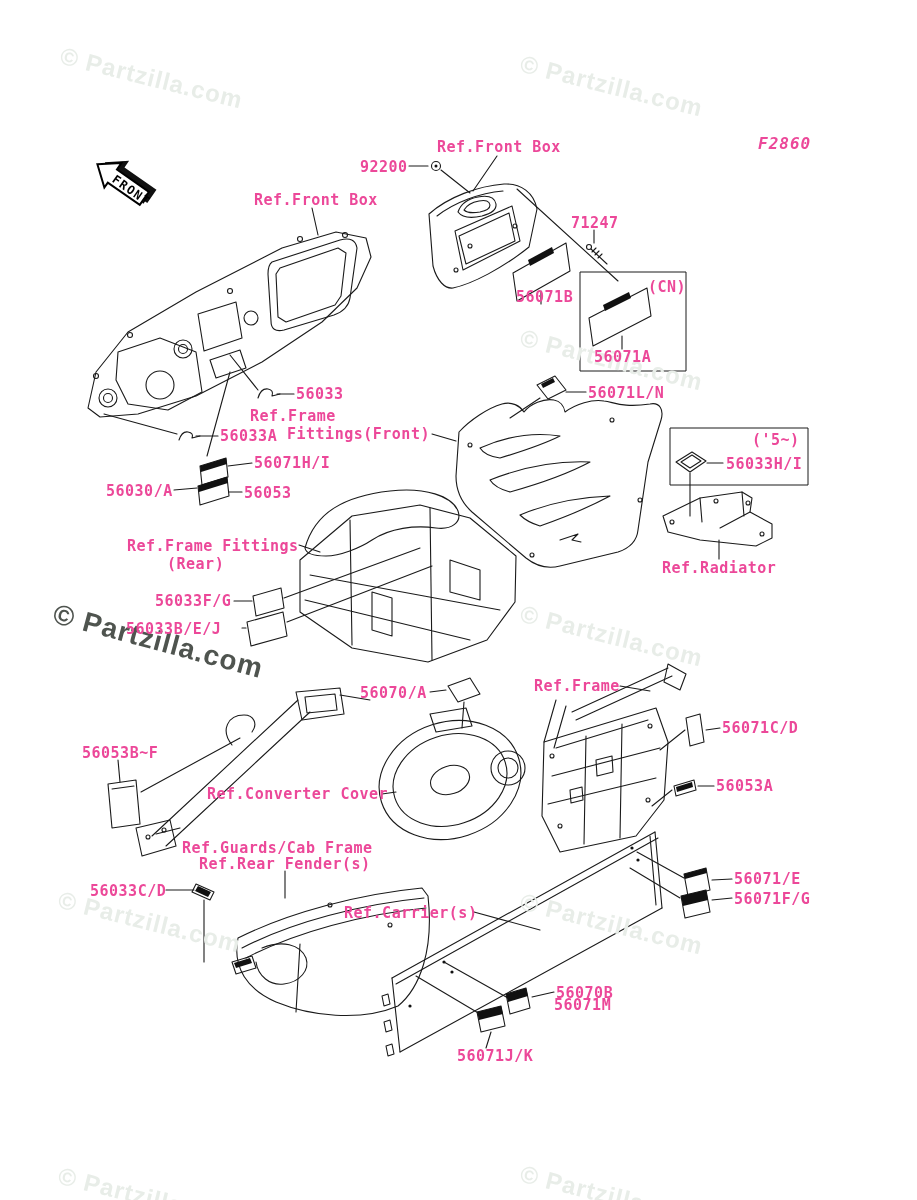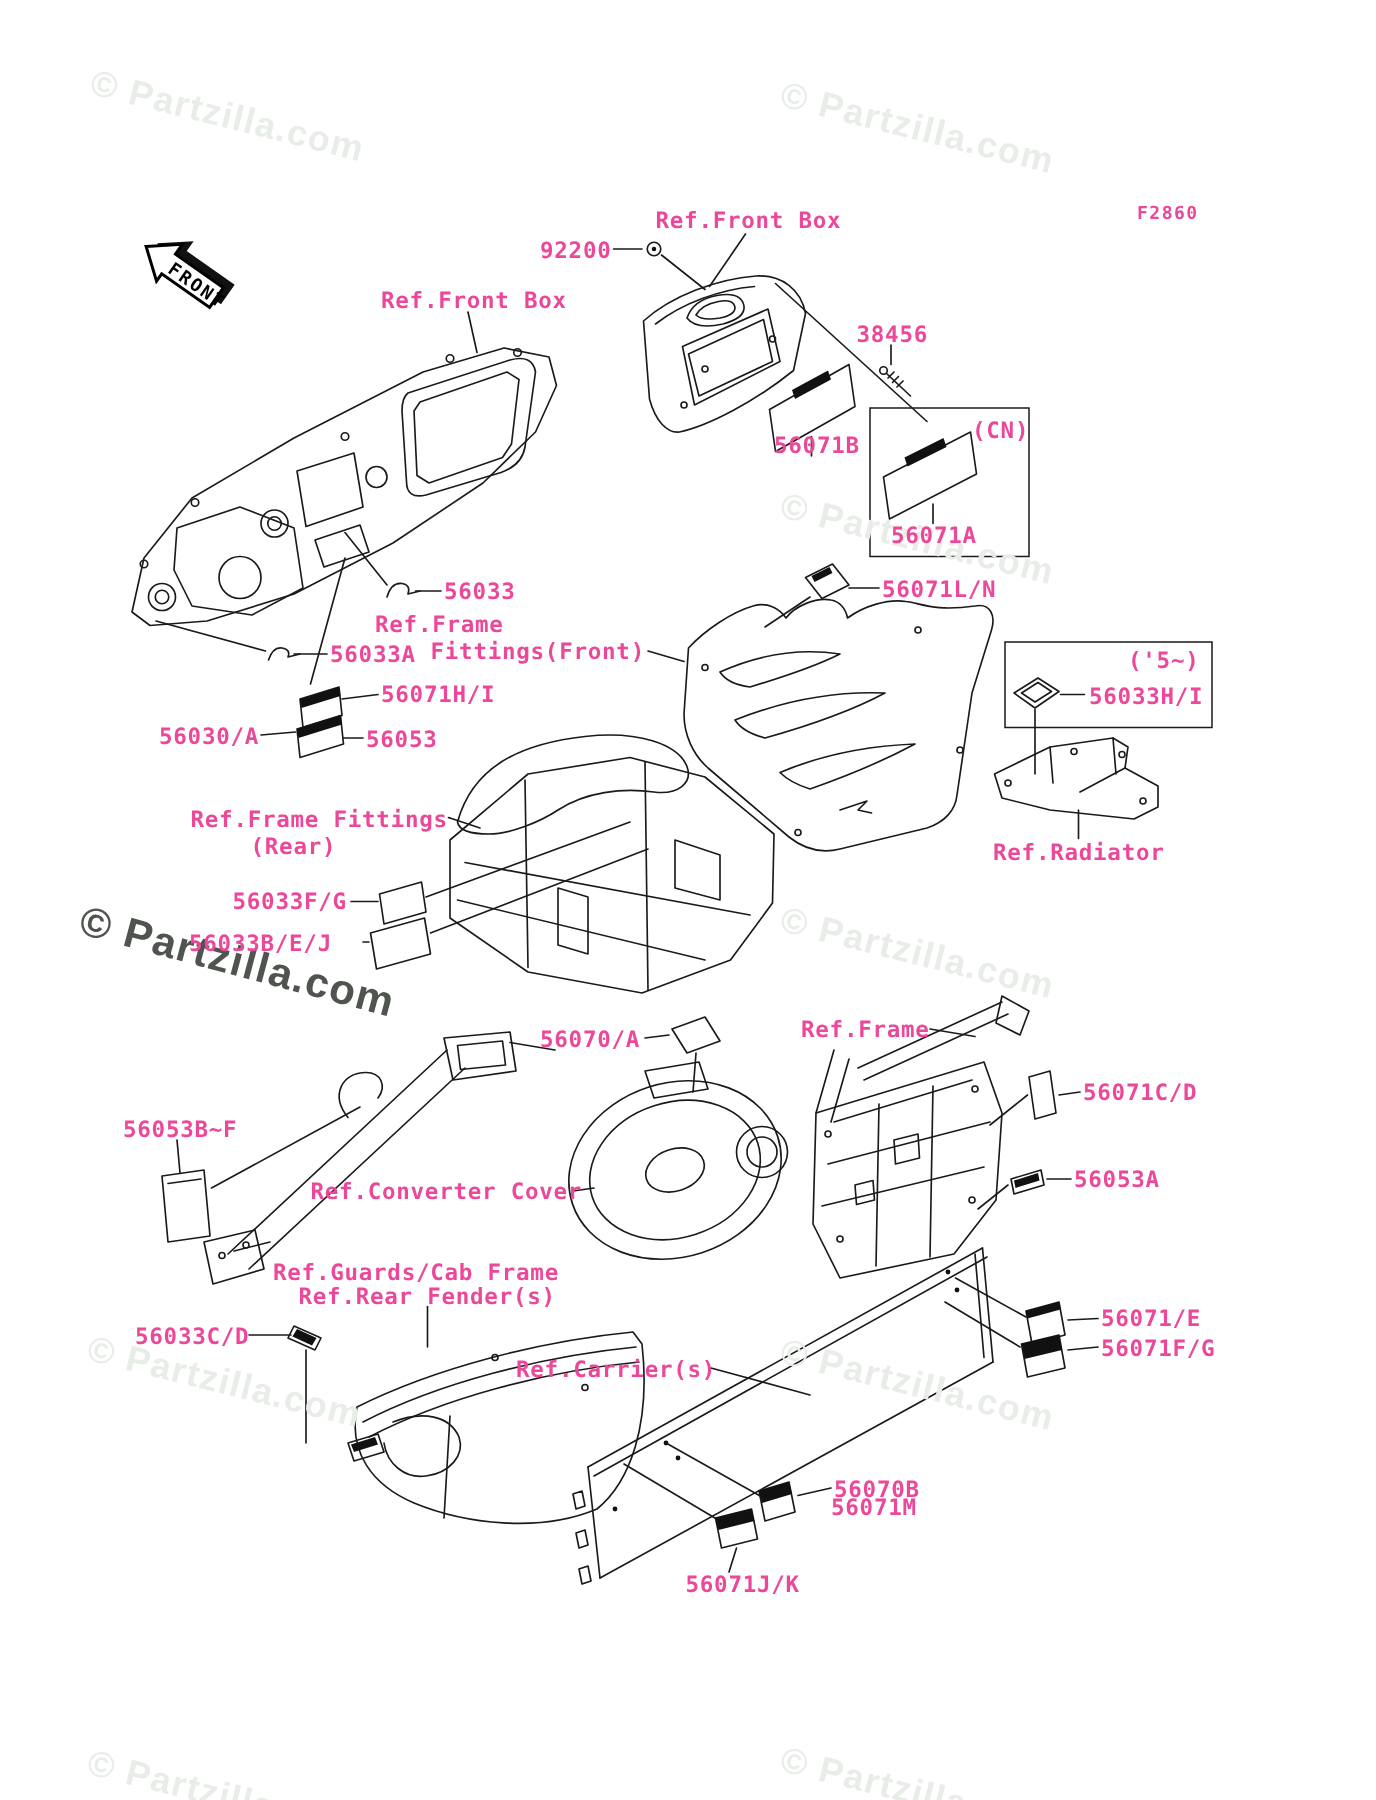--- a/index.html
+++ b/index.html
@@ -1,21 +1,21 @@
 <!DOCTYPE html>
 <html><head>
 <meta charset="utf-8">
 <style>
   html,body{margin:0;padding:0;background:#ffffff;}
   .stage{position:relative;width:917px;height:1200px;background:#ffffff;overflow:hidden;
          font-family:"DejaVu Sans Mono",monospace;}
   .art{position:absolute;left:0;top:0;}
   .lbl{position:absolute;font:bold 15px "DejaVu Sans Mono",monospace;letter-spacing:.5px;
        color:#ec4899;white-space:nowrap;line-height:1;}
-  .lbl.small{font-size:12px;letter-spacing:1px;}
+  .lbl.small{font-size:16px;letter-spacing:1px;font-style:italic;}
   .wm{position:absolute;font-family:"Liberation Sans",sans-serif;font-weight:bold;
       white-space:nowrap;transform:rotate(14deg);transform-origin:left top;
       font-size:24px;color:#e8ede8;pointer-events:none;letter-spacing:1px;}
   .wm.dark{color:#4f544f;font-size:28px;transform:rotate(15deg);}
   svg *{vector-effect:non-scaling-stroke;}
   .ln{stroke:#1a1a1a;stroke-width:1.1;fill:none;stroke-linecap:round;stroke-linejoin:round;}
   .fill{fill:#111;stroke:none;}
   .box{stroke:#1a1a1a;stroke-width:1;fill:none;}
 </style>
 </head>
@@ -301,21 +301,21 @@
   <div class="wm" style="left:524px;top:600px">© Partzilla.com</div>
   <div class="wm" style="left:62px;top:886px">© Partzilla.com</div>
   <div class="wm" style="left:524px;top:888px">© Partzilla.com</div>
   <div class="wm" style="left:62px;top:1162px">© Partzilla.com</div>
   <div class="wm" style="left:524px;top:1160px">© Partzilla.com</div>
 
   <div class="lbl small" style="left:758px;top:136px">F2860</div>
   <div class="lbl" style="left:437px;top:140px">Ref.Front Box</div>
   <div class="lbl" style="left:360px;top:160px">92200</div>
   <div class="lbl" style="left:254px;top:193px">Ref.Front Box</div>
-  <div class="lbl" style="left:571px;top:216px">38456</div>
+  <div class="lbl" style="left:571px;top:216px">71247</div>
   <div class="lbl" style="left:648px;top:280px">(CN)</div>
   <div class="lbl" style="left:516px;top:290px">56071B</div>
   <div class="lbl" style="left:594px;top:350px">56071A</div>
   <div class="lbl" style="left:588px;top:386px">56071L/N</div>
   <div class="lbl" style="left:296px;top:387px">56033</div>
   <div class="lbl" style="left:250px;top:409px">Ref.Frame</div>
   <div class="lbl" style="left:220px;top:429px">56033A</div>
   <div class="lbl" style="left:287px;top:427px">Fittings(Front)</div>
   <div class="lbl" style="left:254px;top:456px">56071H/I</div>
   <div class="lbl" style="left:106px;top:484px">56030/A</div>

